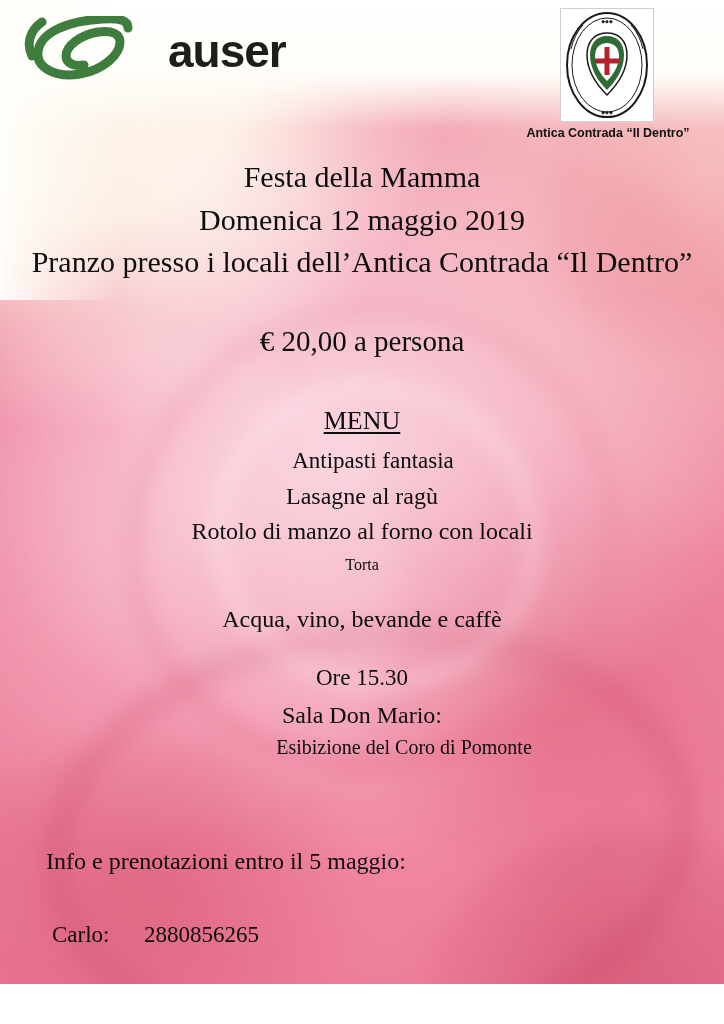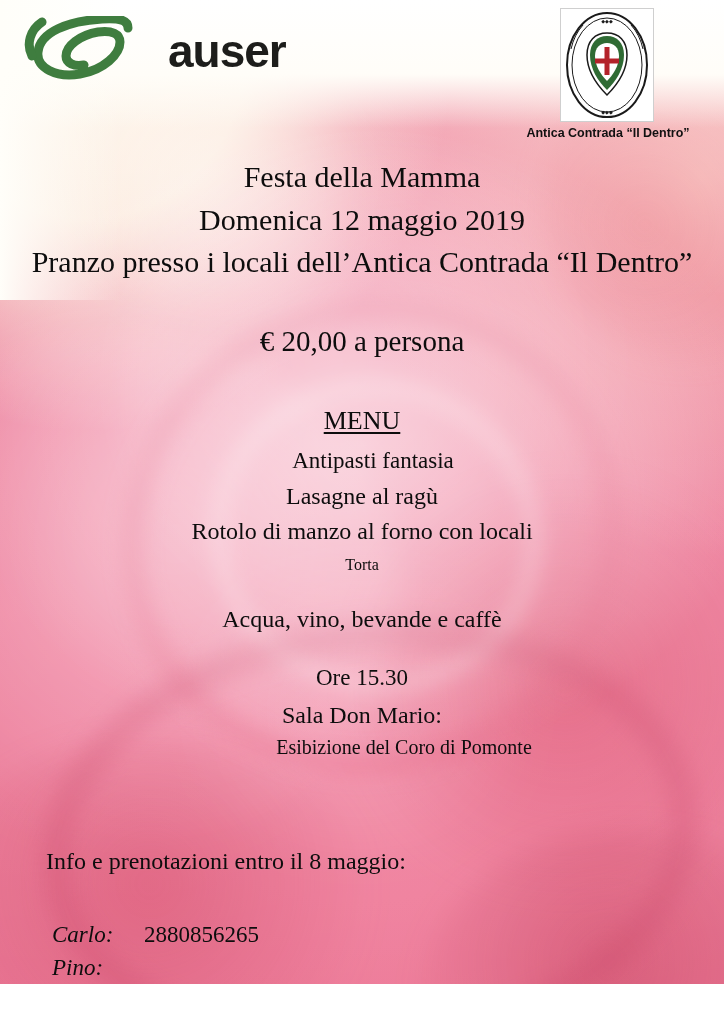--- a/index.html
+++ b/index.html
@@ -197,21 +197,21 @@
   .contacts {
     position: absolute;
     left: 52px;
     top: 918px;
     font-size: 23px;
   }
   .contact-row {
     display: flex;
     line-height: 1.45;
   }
-  .contact-name { width: 92px; font-style: italic; }
+  .contact-name { width: 92px; }
   .contact-num { }
 </style>
 </head>
 <body>
 
 <div id="poster">
 
   <div class="bg-layer bg-base"></div>
   <div class="petal light p1"></div>
   <div class="petal light p2"></div>
@@ -272,26 +272,25 @@
     <div class="line m1">Antipasti fantasia</div>
     <div class="line m2">Lasagne al ragù</div>
     <div class="line m3">Rotolo di manzo al forno con locali</div>
     <div class="line m4">Torta</div>
     <div class="line m5">Acqua, vino, bevande e caffè</div>
 
     <div class="line o1">Ore 15.30</div>
     <div class="line o2">Sala Don Mario:</div>
     <div class="line o3">Esibizione del Coro di Pomonte</div>
 
-    <div class="info">Info e prenotazioni entro  il 8 maggio:</div>
+    <div class="info">Info e prenotazioni entro  il 5 maggio:</div>
 
     <div class="contacts">
       <div class="contact-row">
         <span class="contact-name">Carlo:</span>
         <span class="contact-num">2880856265</span>
       </div>
       <div class="contact-row">
-        <span class="contact-name">Pino:</span>
       </div>
     </div>
   </div>
 
 </div>
 
 </body></html>

